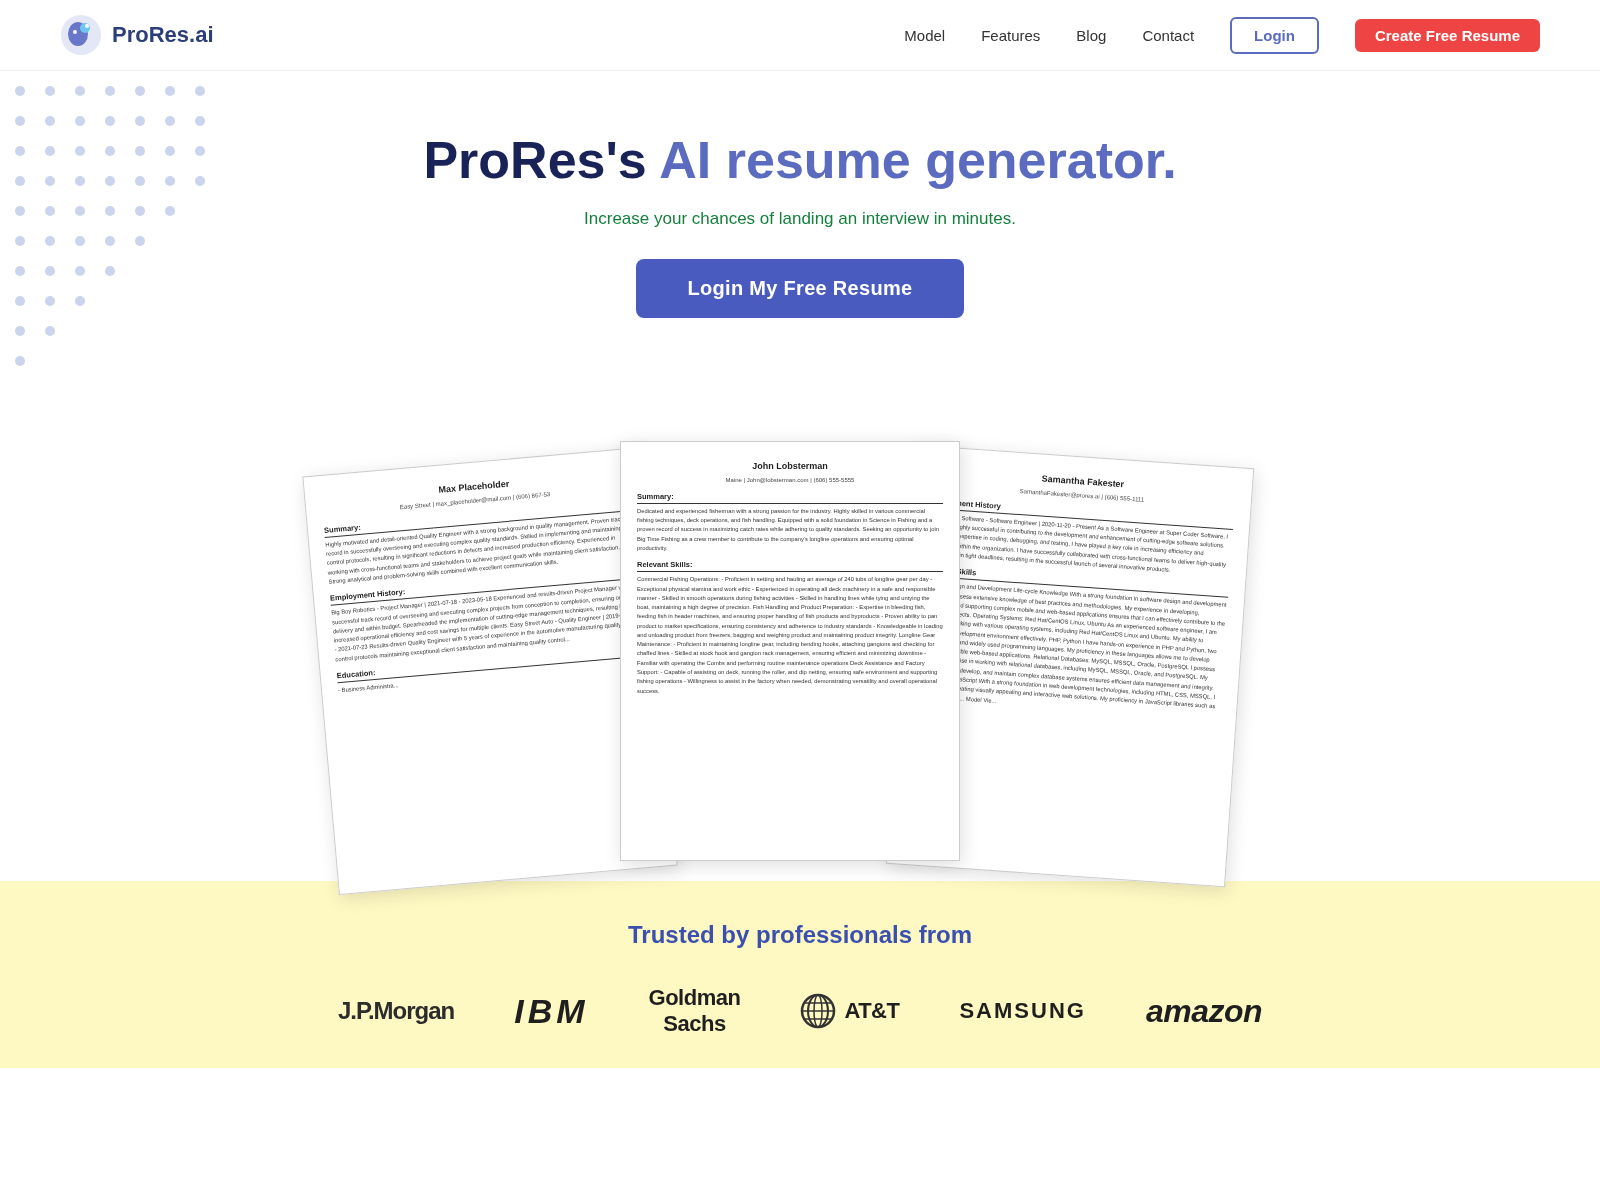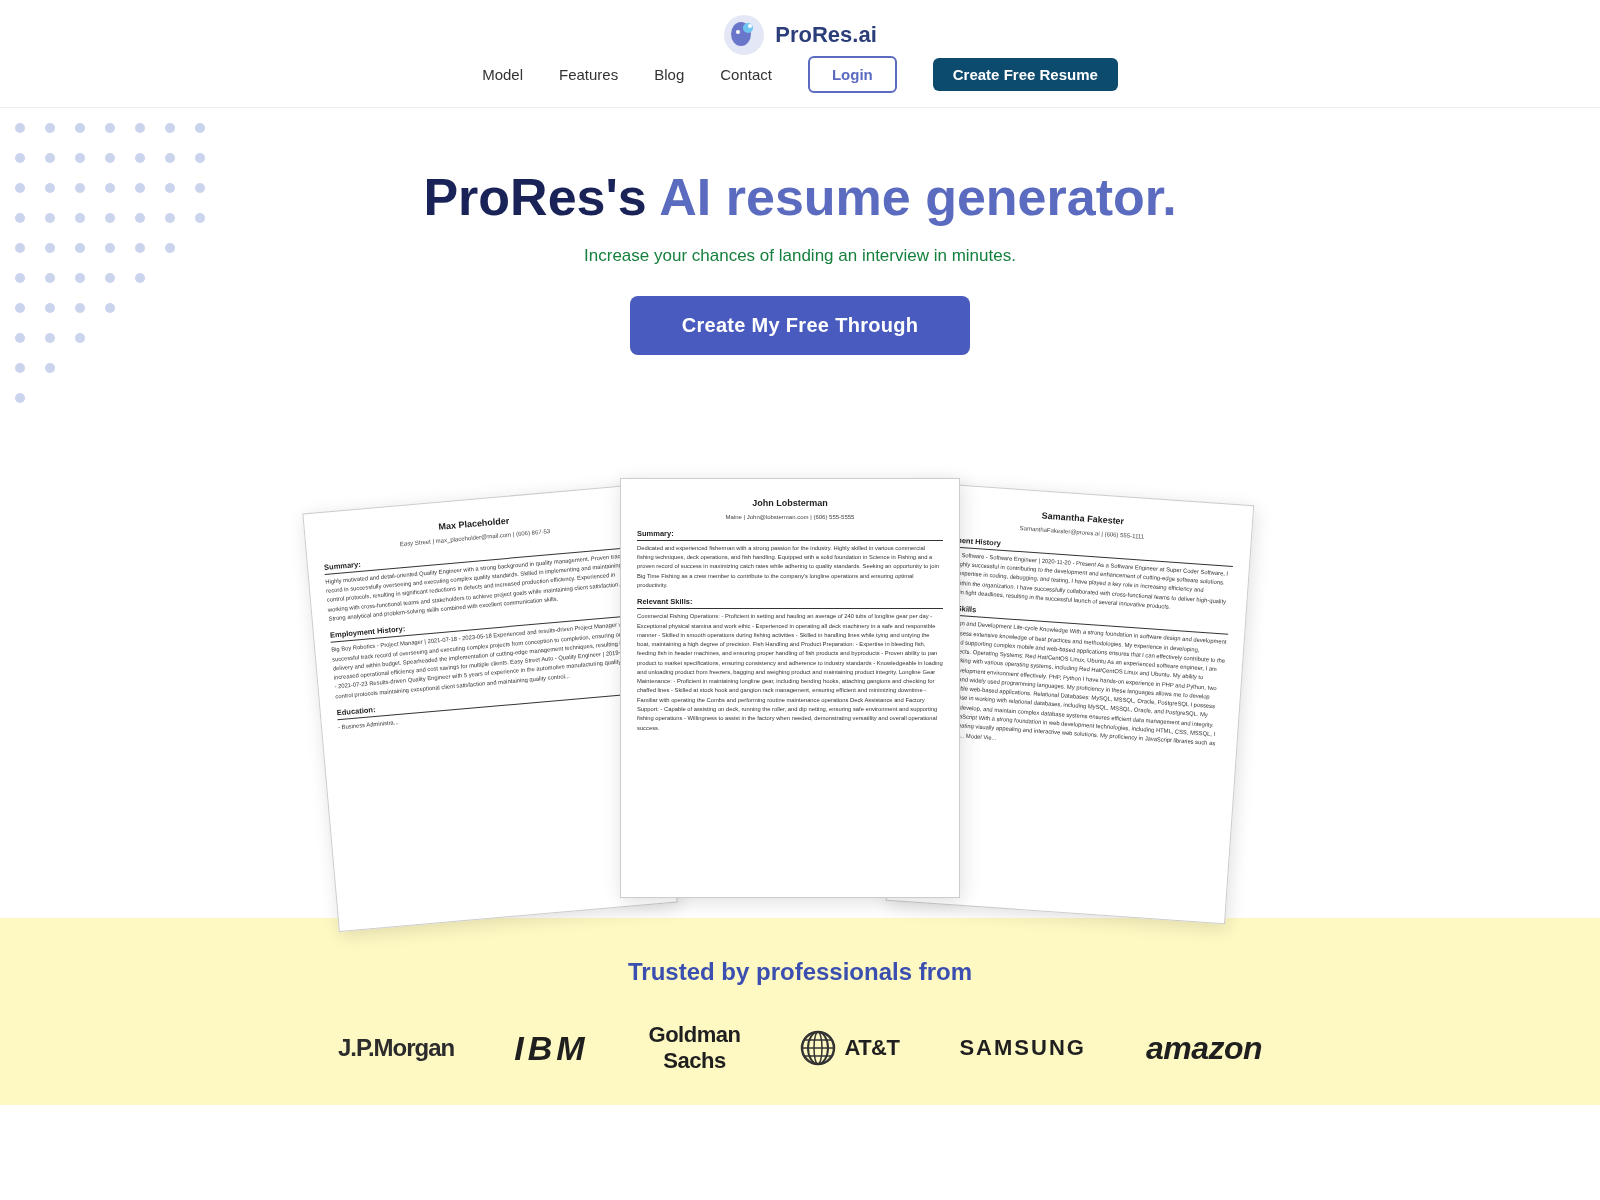--- a/index.html
+++ b/index.html
@@ -8,21 +8,20 @@
     
     .navbar {
       display: flex;
       align-items: center;
       justify-content: space-between;
       padding: 14px 60px;
       border-bottom: 1px solid #eee;
       background: #fff;
       position: relative;
       z-index: 10;
-      flex-direction: column;
     }
     .nav-logo {
       display: flex;
       align-items: center;
       gap: 10px;
     }
     .nav-logo-icon {
       width: 42px;
       height: 42px;
     }
@@ -48,21 +47,21 @@
       background: #fff;
       color: #5b6bbf;
       border-radius: 6px;
       font-size: 15px;
       font-weight: 600;
       cursor: pointer;
     }
     .nav-btn-create {
       padding: 8px 20px;
       border: none;
-      background: #0c4a6e;
+      background: #ef4444;
       color: #fff;
       border-radius: 6px;
       font-size: 15px;
       font-weight: 600;
       cursor: pointer;
     }
 
     
     .hero {
       position: relative;
@@ -302,21 +301,21 @@
           <circle cx="50" cy="260" r="5"></circle>
         <circle cx="20" cy="290" r="5"></circle>
       </g>
     </svg>
   </div>
 
   <h1 class="hero-title-sub">
     <span>ProRes's </span><span class="accent">AI resume generator.</span>
   </h1>
   <p class="hero-subtitle">Increase your chances of landing an interview in minutes.</p>
-  <button class="hero-cta">Create My Free Through</button>
+  <button class="hero-cta">Login My Free Resume</button>
 </section>
 
 <div class="resume-section">
 
   <div class="resume-card left">
     <div class="resume-name">Max Placeholder</div>
     <div class="resume-contact">Easy Street | max_placeholder@mail.com | (606) 867-53</div>
     <div class="resume-section-title">Summary:</div>
     <div class="resume-body-text">Highly motivated and detail-oriented Quality Engineer with a strong background in quality management. Proven track record in successfully overseeing and executing complex quality standards. Skilled in implementing and maintaining control protocols, resulting in significant reductions in defects and increased production efficiency. Experienced in working with cross-functional teams and stakeholders to achieve project goals while maintaining client satisfaction. Strong analytical and problem-solving skills combined with excellent communication skills.</div>
     <div class="resume-section-title">Employment History:</div>

